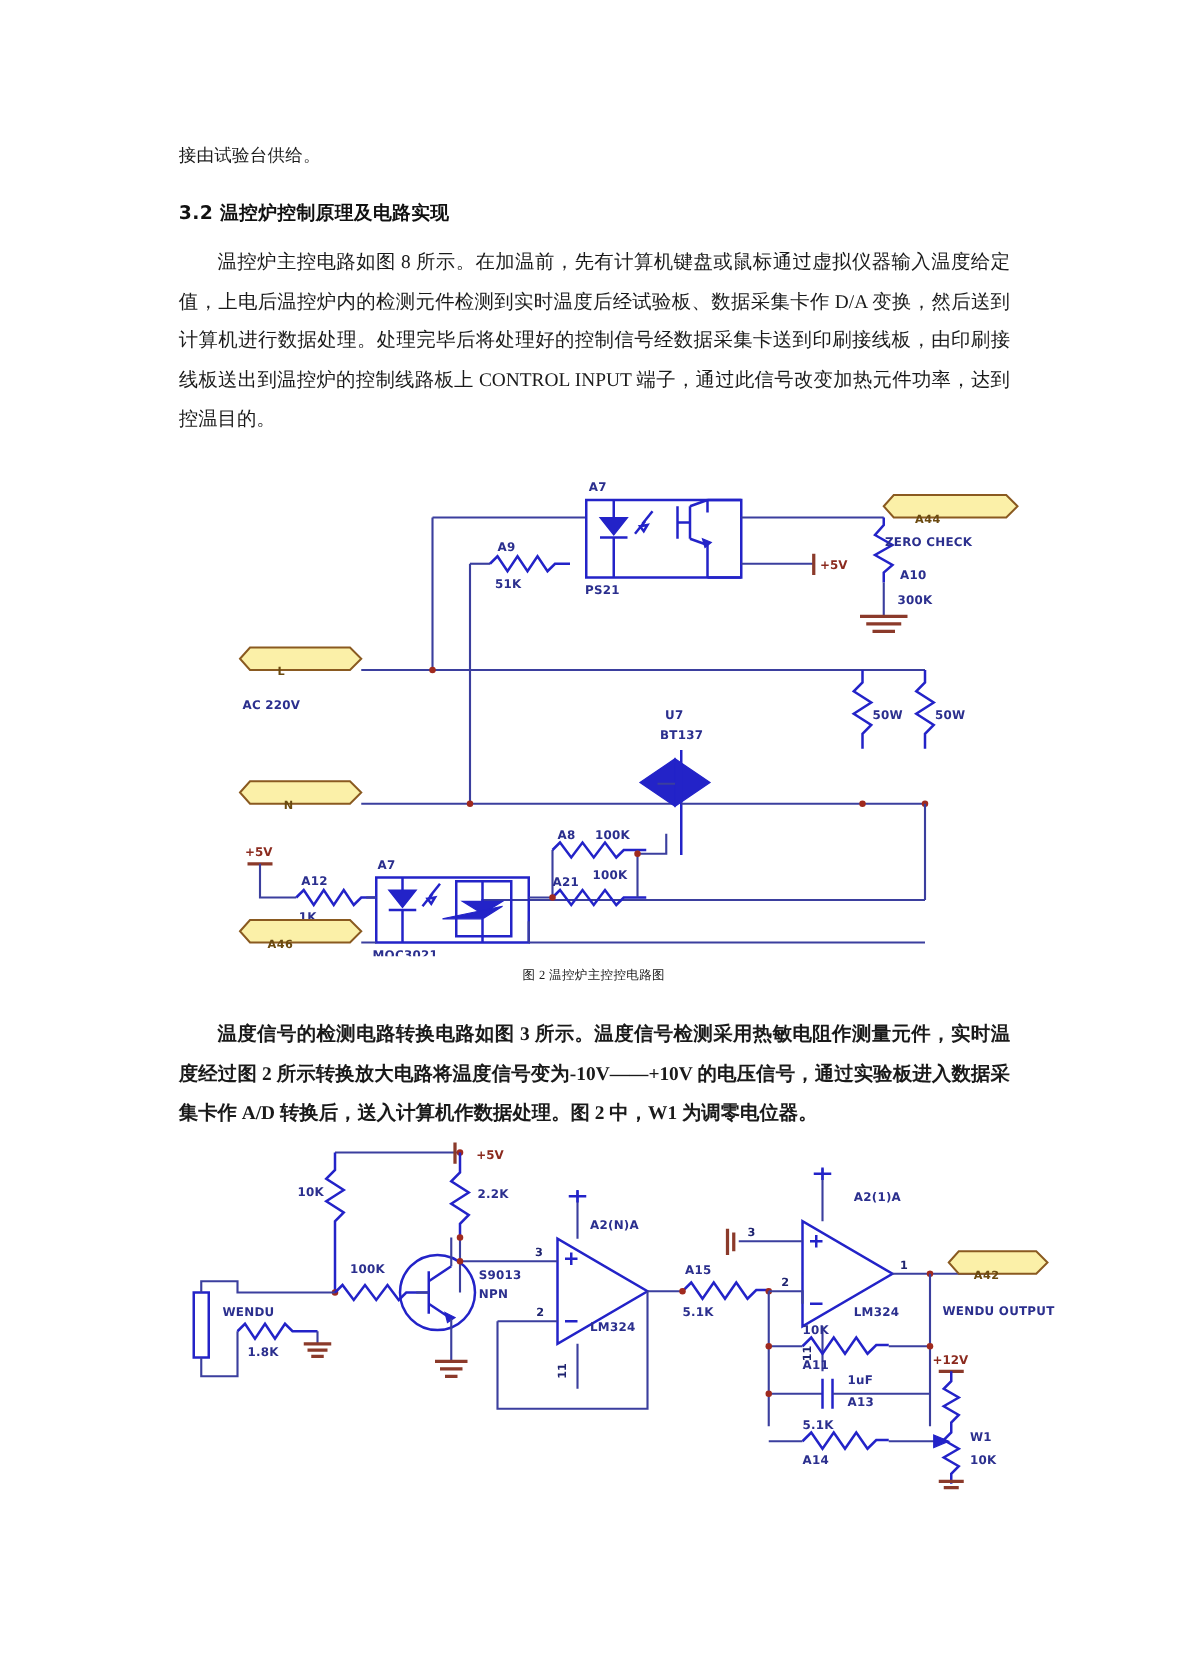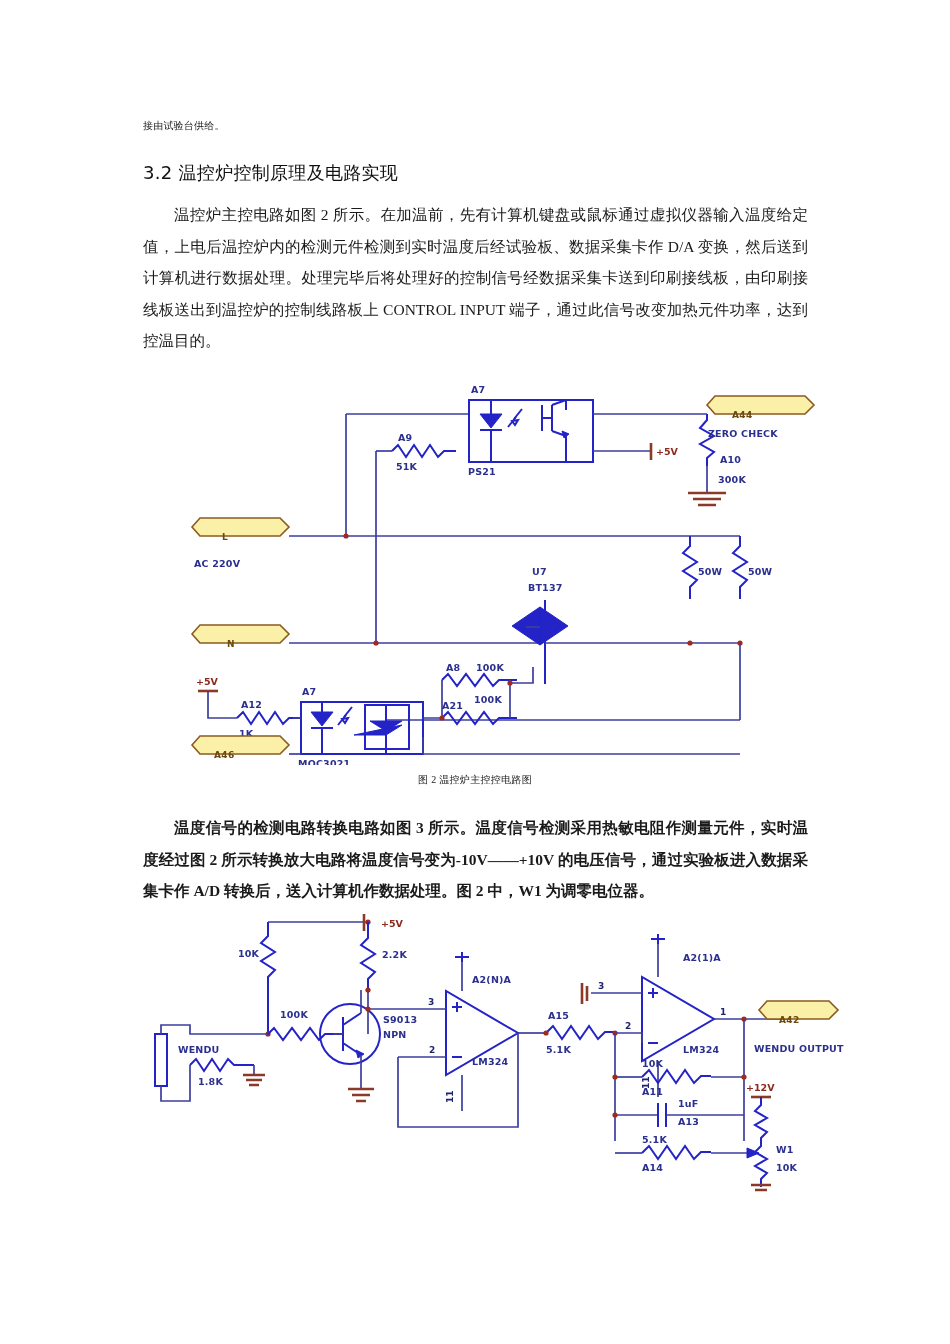--- a/index.html
+++ b/index.html
@@ -5,25 +5,25 @@
   html,body{margin:0;padding:0;background:#fff;}
   body{
     width:950px;height:1344px;position:relative;overflow:hidden;
     font-family:"Liberation Serif","DejaVu Serif",serif;
     color:#1a1a1a;
   }
   .page{position:absolute;left:0;top:0;width:950px;height:1344px;background:#ffffff;}
 
   
   .textcol{position:absolute;left:143px;top:110px;width:665px;}
-  .p-line{font-size:10px;line-height:31px;letter-spacing:.2px;text-align:justify;font-family:Liberation Serif, serif;}
+  .p-line{font-size:14px;line-height:31px;letter-spacing:.2px;text-align:justify;font-family:Liberation Serif, serif;}
   .first-line{margin-bottom:14px;}
   h2.section{
     font-family:"DejaVu Sans","Liberation Sans",sans-serif;
-    font-size:18px;font-weight:400;margin:20px 0 14px 0;letter-spacing:.3px;color:#111;
+    font-size:15px;font-weight:700;margin:20px 0 14px 0;letter-spacing:.3px;color:#111;
   }
   .para{font-size:15.5px;line-height:31.5px;text-align:justify;text-indent:2em;margin:0;}
   .caption{
     position:absolute;width:950px;left:0;text-align:center;
     font-size:10px;letter-spacing:.3px;
   }
 
   
   .figure{position:absolute;}
   svg{display:block;}
@@ -51,21 +51,21 @@
   }
 </style>
 </head>
 <body>
 
 <div class="page">
 
   <div class="textcol">
     <div class="p-line first-line">接由试验台供给。</div>
     <h2 class="section">3.2 温控炉控制原理及电路实现</h2>
-    <p class="para">温控炉主控电路如图 2 所示。在加温前，先有计算机键盘或鼠标通过虚拟仪器输入温度给定值，上电后温控炉内的检测元件检测到实时温度后经试验板、数据采集卡作 D/A 变换，然后送到计算机进行数据处理。处理完毕后将处理好的控制信号经数据采集卡送到印刷接线板，由印刷接线板送出到温控炉的控制线路板上 CONTROL INPUT 端子，通过此信号改变加热元件功率，达到控温目的。</p>
+    <p class="para">温控炉主控电路如图 8 所示。在加温前，先有计算机键盘或鼠标通过虚拟仪器输入温度给定值，上电后温控炉内的检测元件检测到实时温度后经试验板、数据采集卡作 D/A 变换，然后送到计算机进行数据处理。处理完毕后将处理好的控制信号经数据采集卡送到印刷接线板，由印刷接线板送出到温控炉的控制线路板上 CONTROL INPUT 端子，通过此信号改变加热元件功率，达到控温目的。</p>
   </div>
 
   <div class="figure" style="left:180px;top:375px;">
     <svg width="640" height="390" viewBox="0 0 640 390">
 
       <path class="wire" d="M166 39 L166 160"></path>
       <path class="wire" d="M166 39 L289 39"></path>
 
       <path class="wire" d="M196 76 L196 268"></path>
       <path class="wire" d="M196 76 L212 76"></path>

